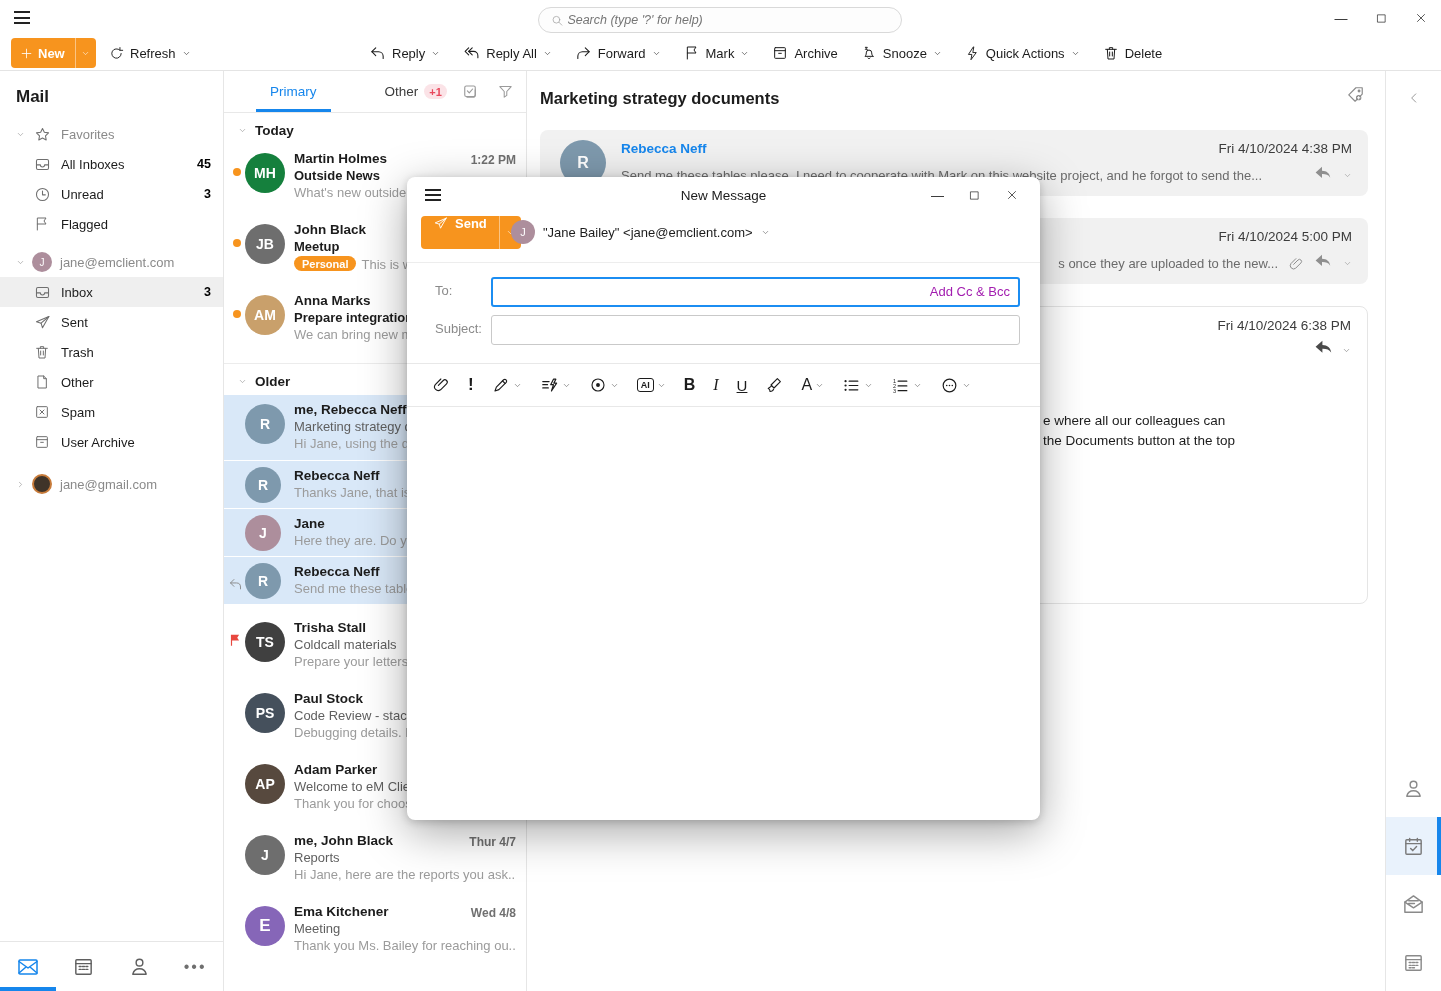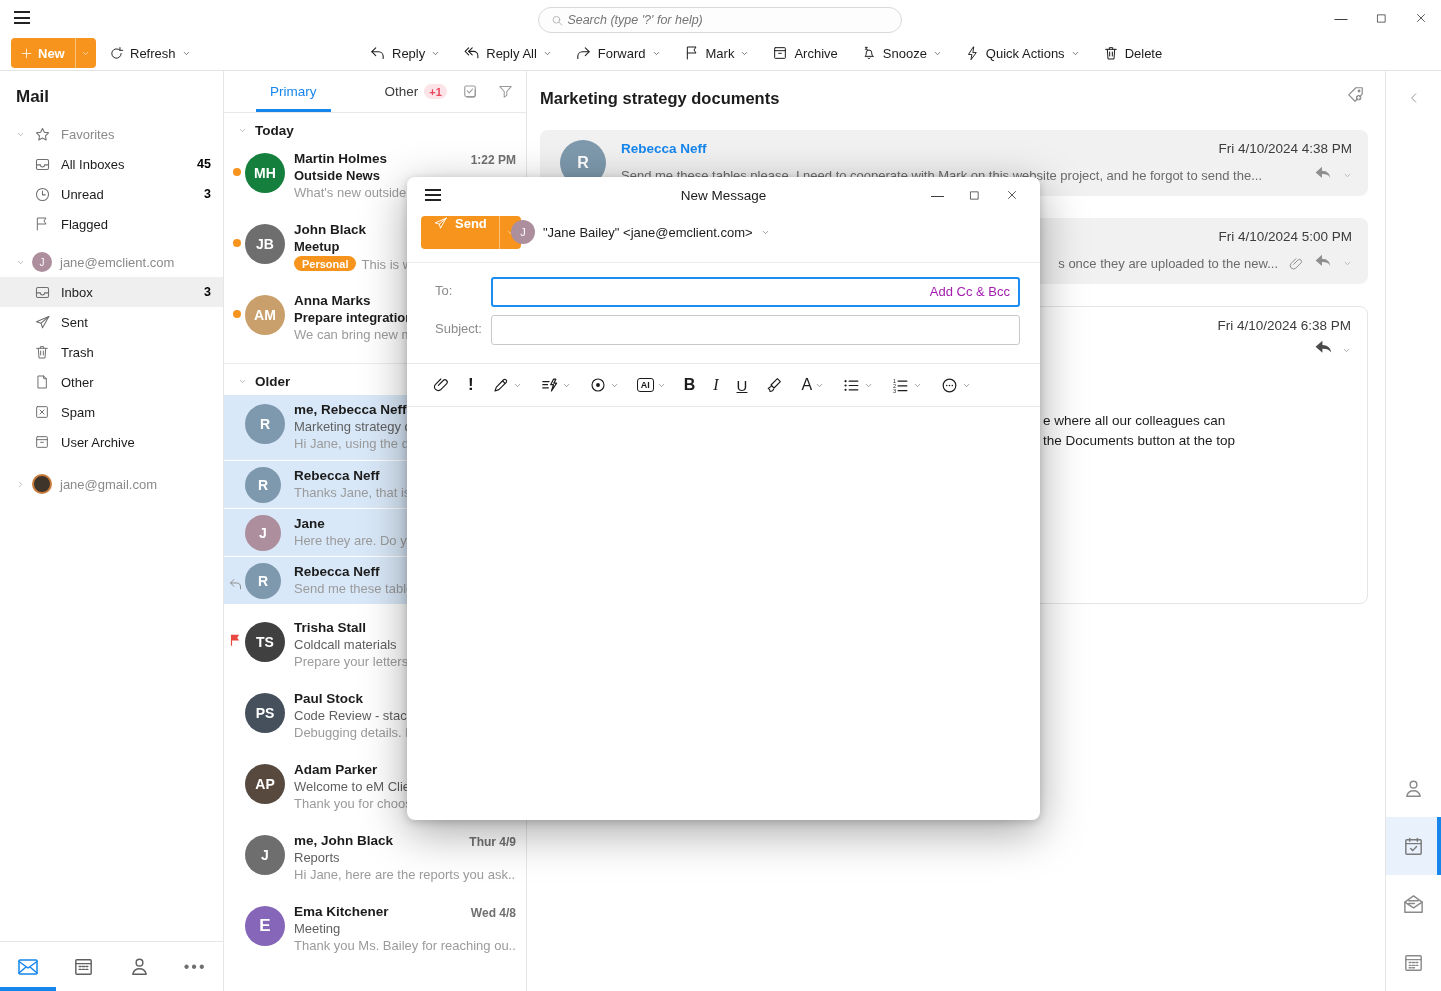--- a/index.html
+++ b/index.html
@@ -523,21 +523,21 @@
   </div>
   <div class="msg" style="height:71px">
     <div class="av" style="background:#57493e">AP</div>
     <div class="sender">Adam Parker</div>
     <div class="subj">Welcome to eM Client</div>
     <div class="prev">Thank you for choosing</div>
   </div>
   <div class="msg" style="height:71px">
     <div class="av" style="background:#6e6e6e">J</div>
     <div class="sender">me, John Black</div>
-    <div class="time">Thur 4/9</div>
+    <div class="time">Thur 4/7</div>
     <div class="subj">Reports</div>
     <div class="prev">Hi Jane, here are the reports you ask...</div>
   </div>
   <div class="msg" style="height:71px">
     <div class="av" style="background:#8666b8; font-size:17px">E</div>
     <div class="sender">Ema Kitchener</div>
     <div class="time">Wed 4/8</div>
     <div class="subj">Meeting</div>
     <div class="prev">Thank you Ms. Bailey for reaching ou...</div>
   </div>

